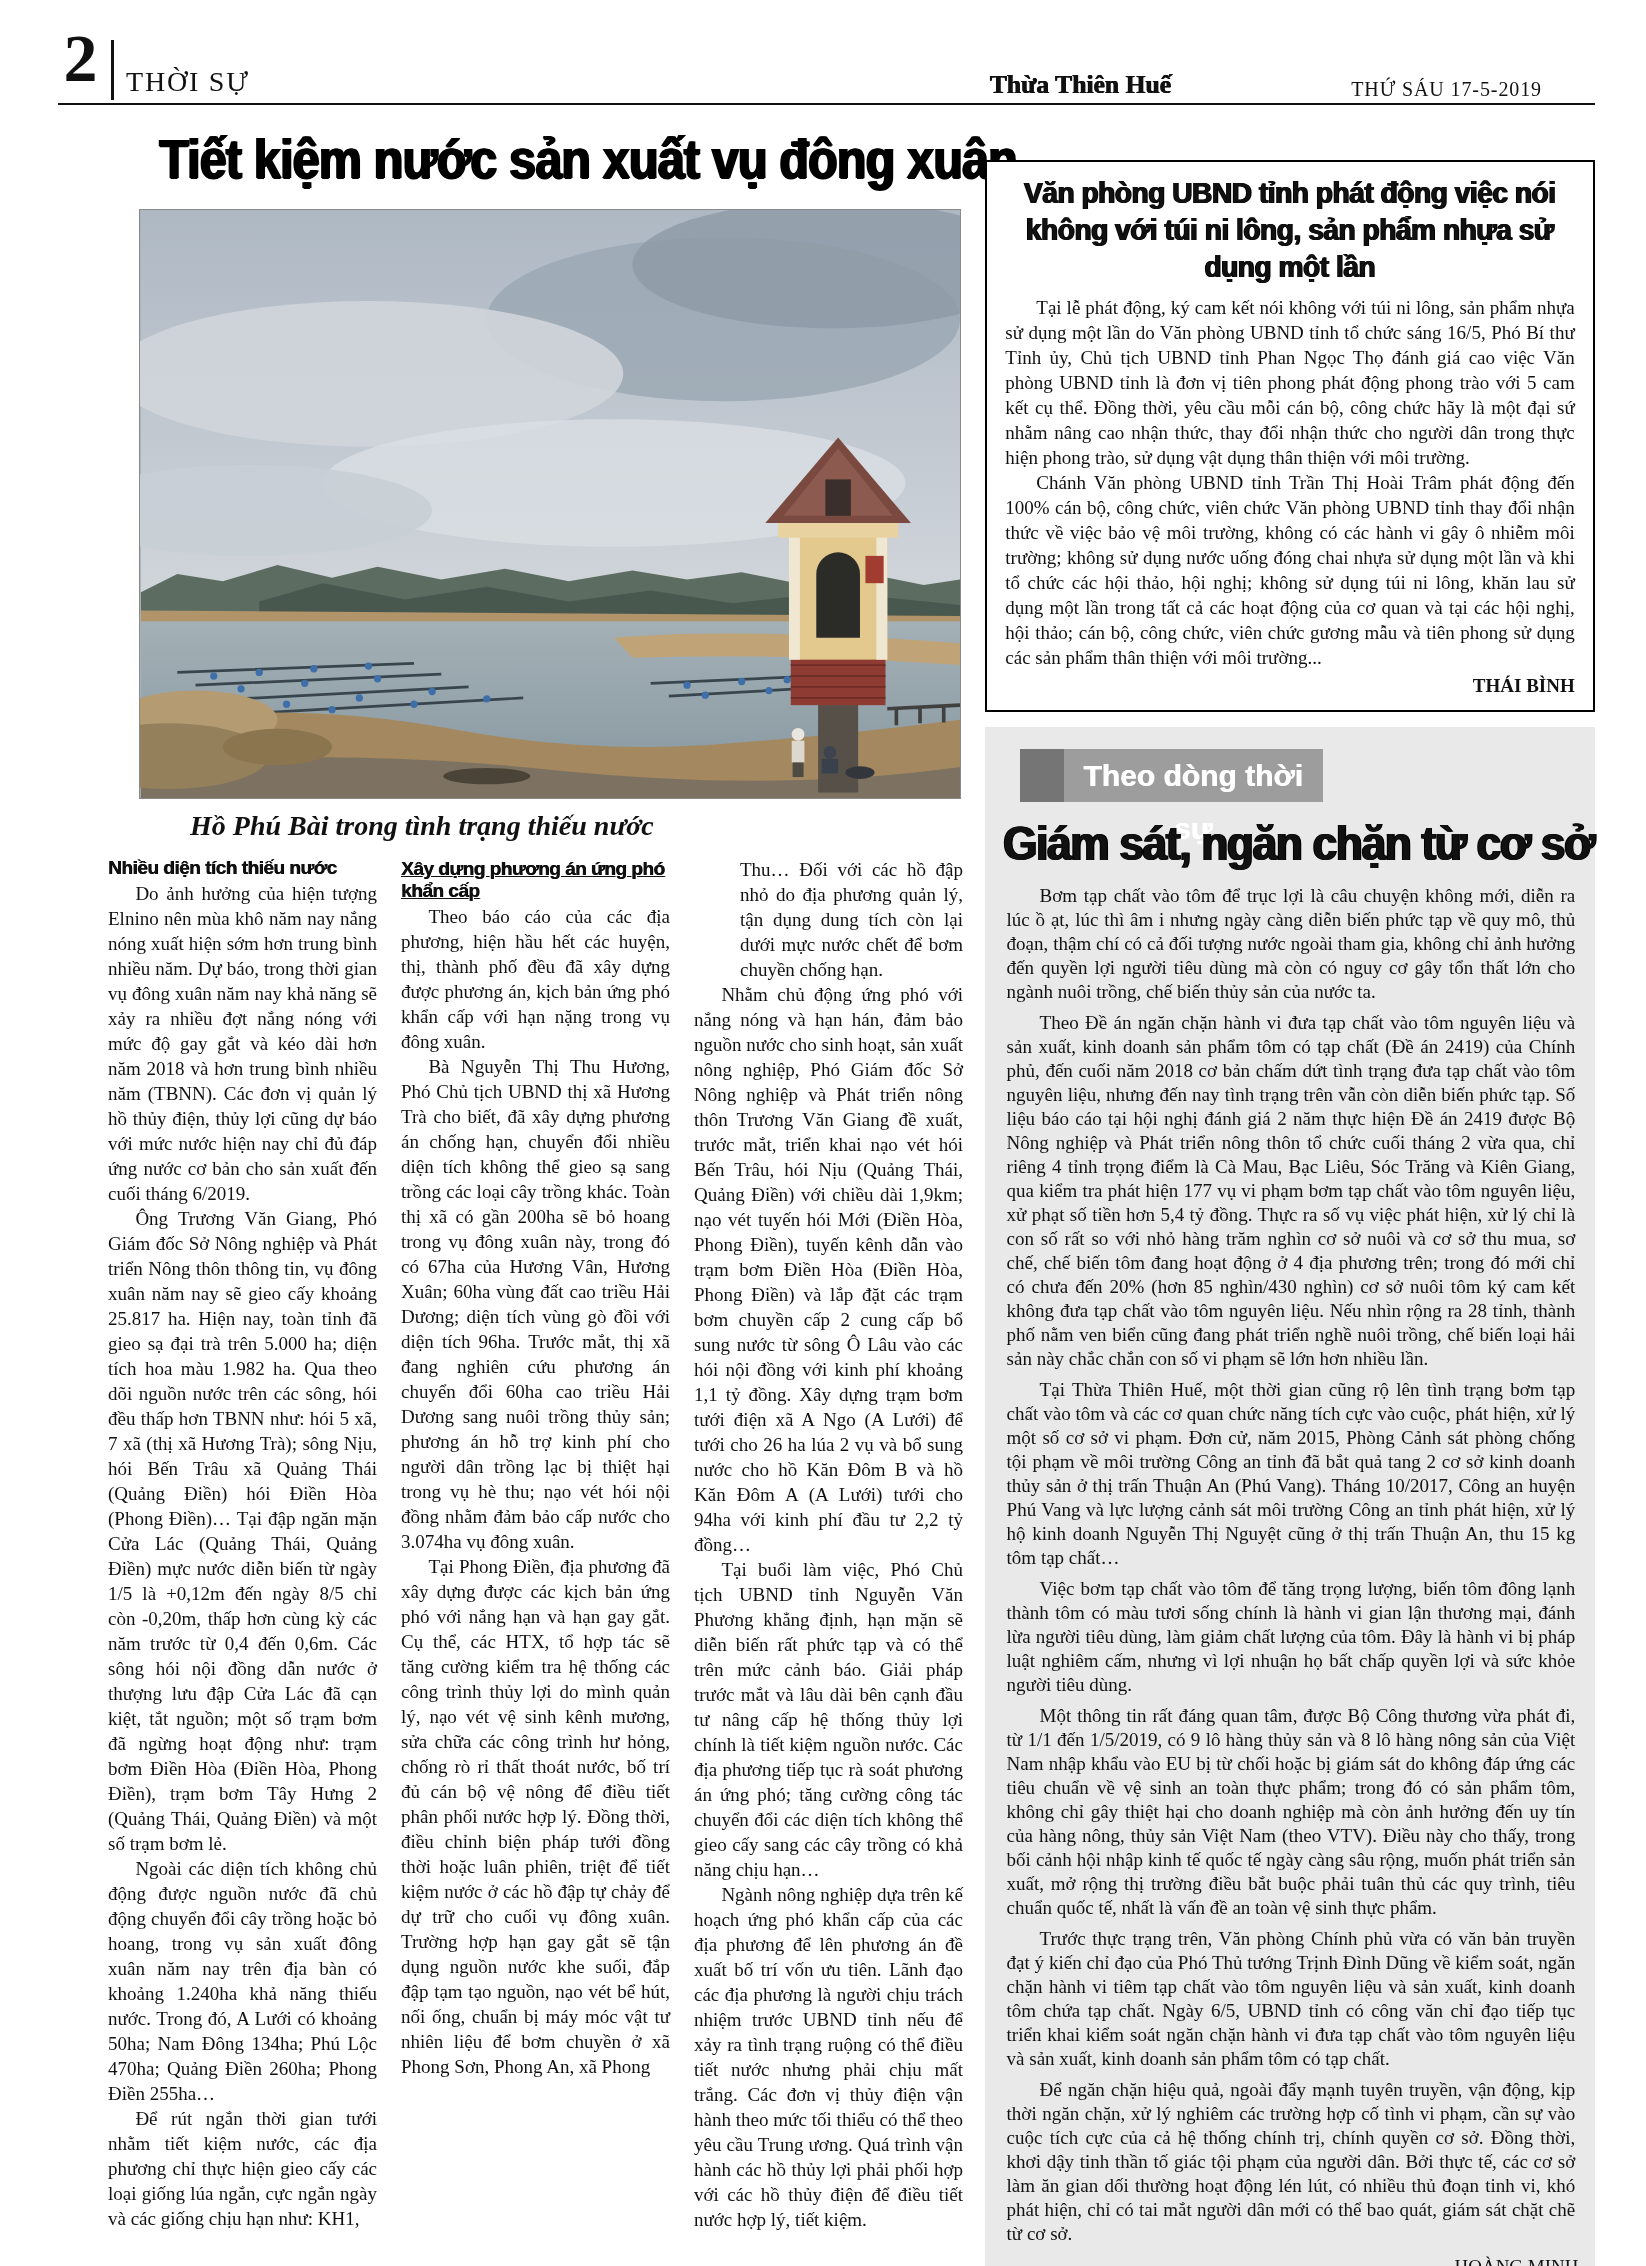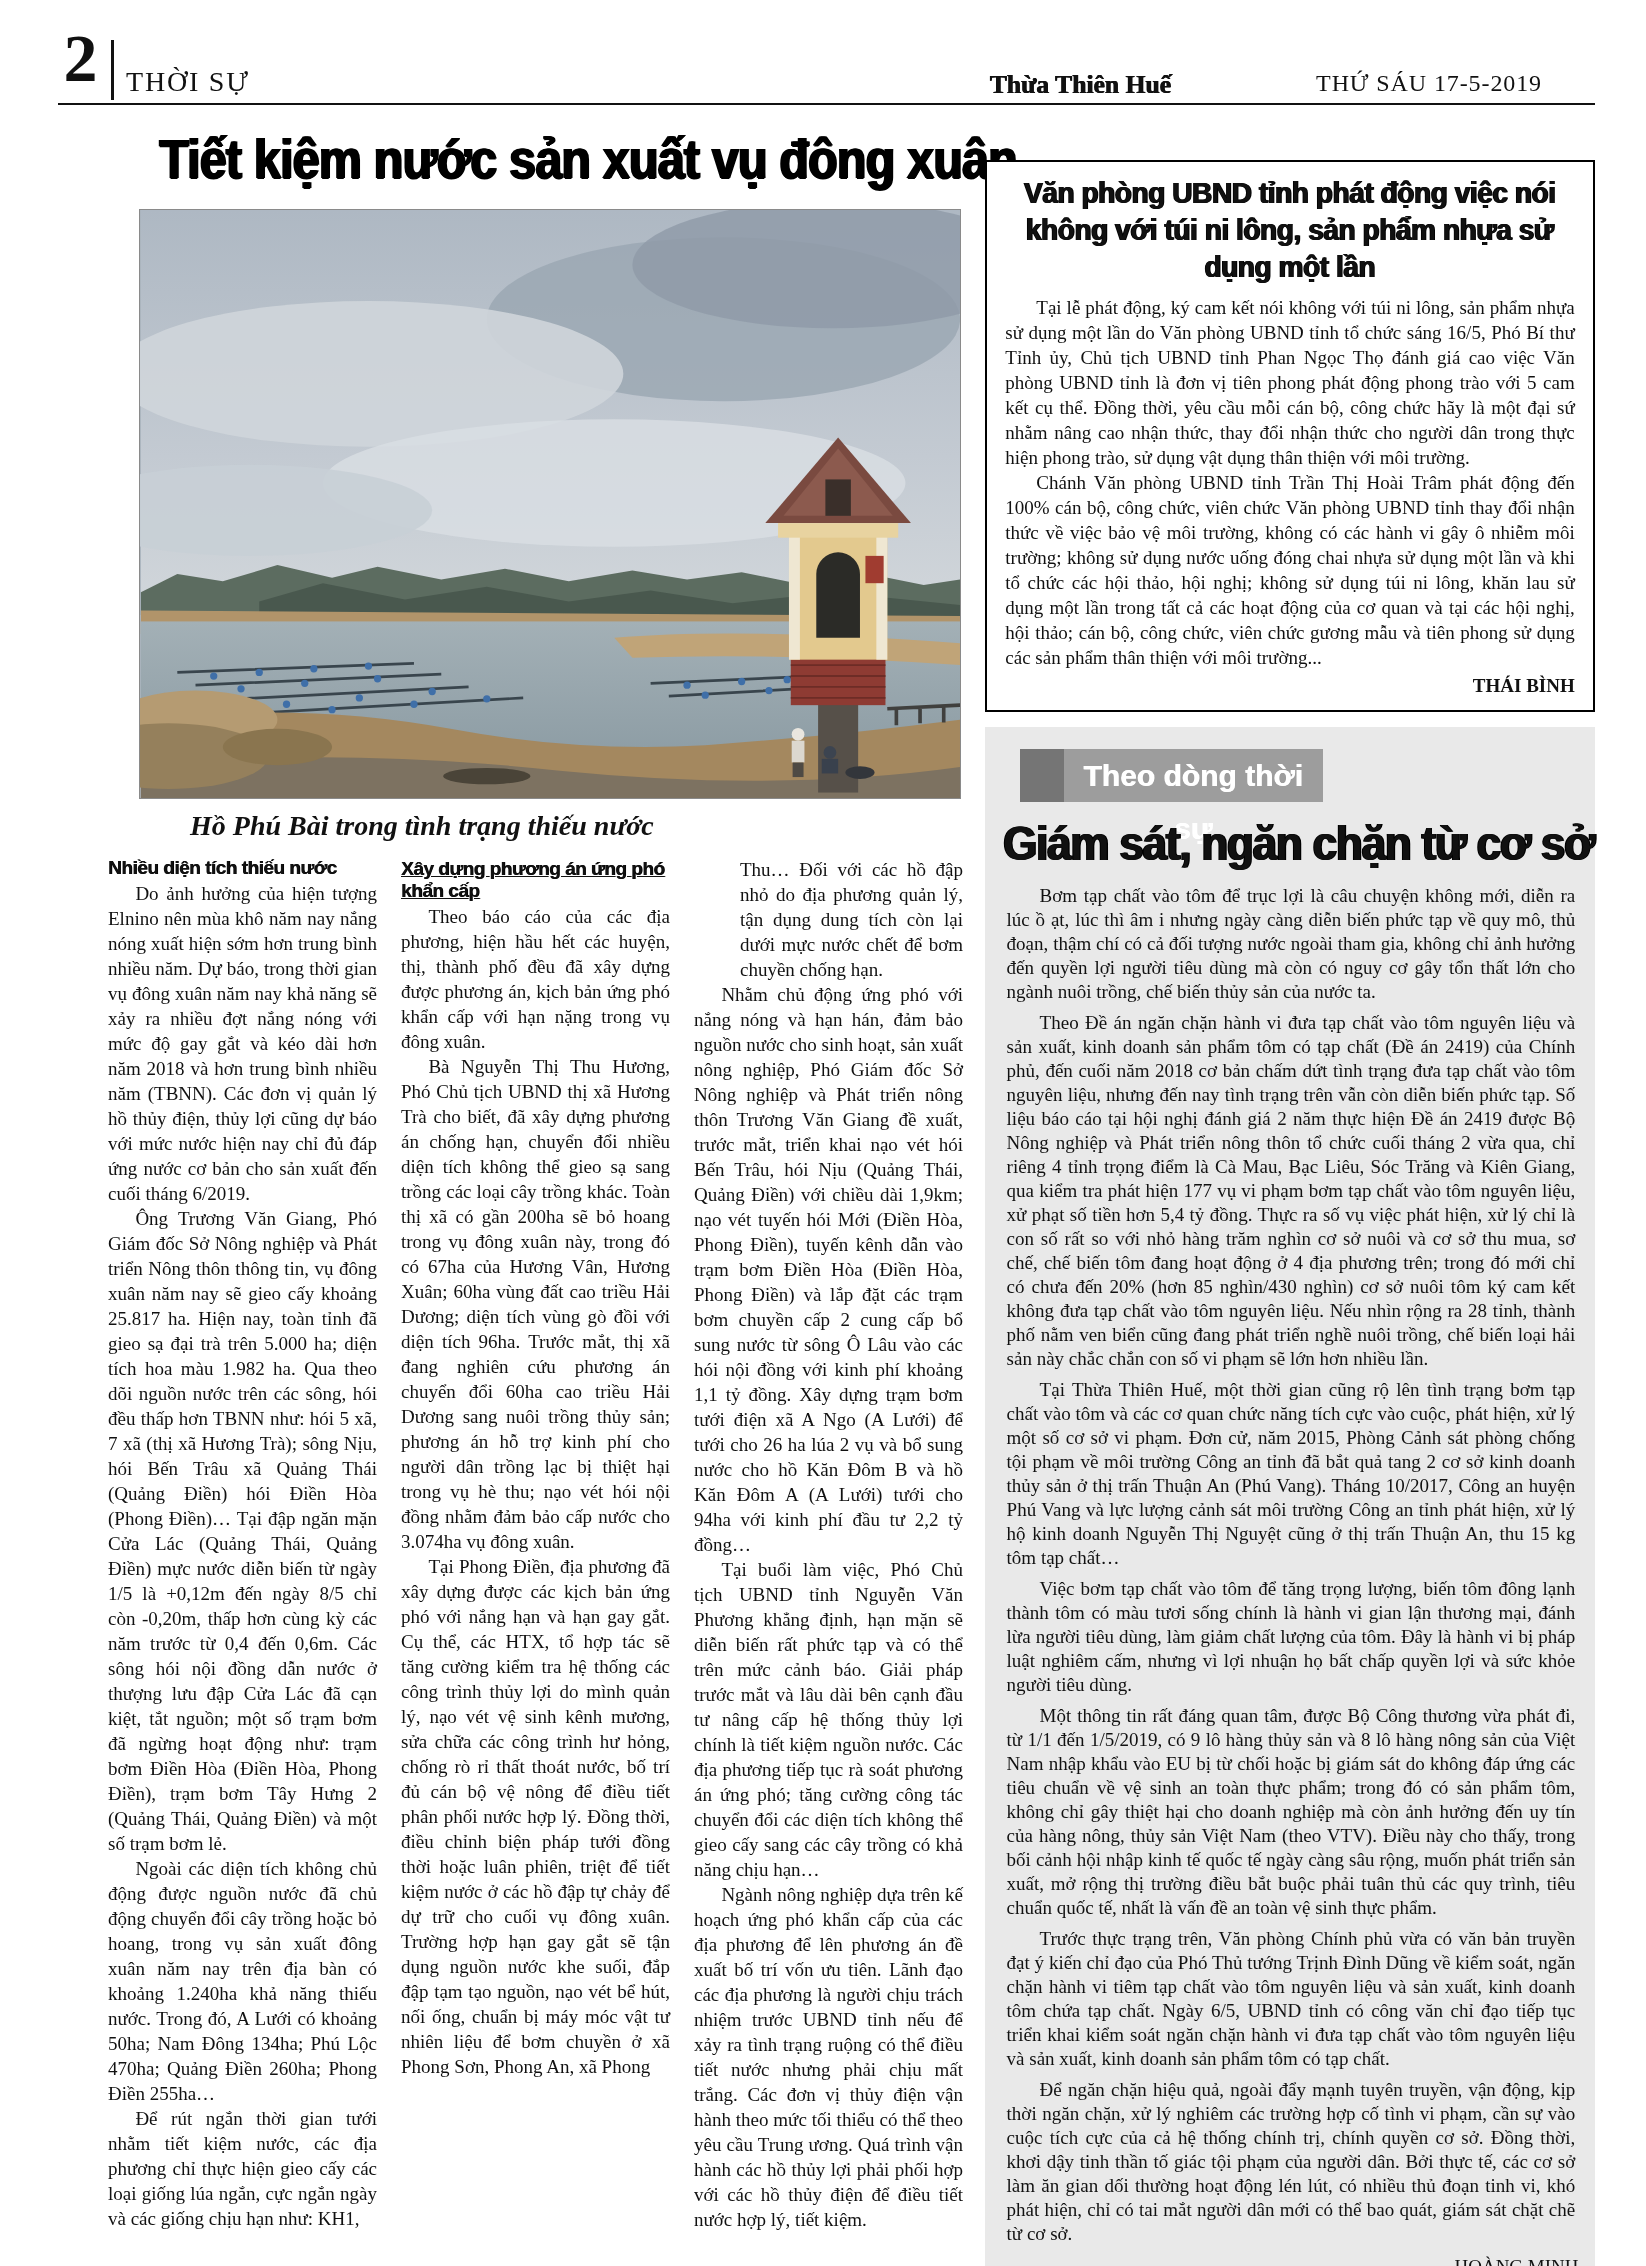--- a/index.html
+++ b/index.html
@@ -8,21 +8,21 @@
     font-family:"Liberation Serif","DejaVu Serif",serif;color:#111;
     overflow:hidden;
   }
   
   .header{position:absolute;left:58px;top:25.6px;width:1537px;height:77px;}
   .pagenum{position:absolute;left:5.5px;top:-5.5px;font-size:68px;font-weight:bold;line-height:77px;}
   .header-vbar{position:absolute;left:53px;top:14.6px;width:2.7px;height:60px;background:#111;}
   .section-name{position:absolute;left:68px;top:40px;font-size:28px;letter-spacing:1.8px;font-weight:normal;}
   .masthead{position:absolute;right:424px;top:44px;font-size:25.6px;font-weight:bold;
     text-shadow:0.5px 0 #111, -0.3px 0 #111;}
-  .issue-date{position:absolute;right:53px;top:44px;font-size:24px;letter-spacing:0.9px;}
+  .issue-date{position:absolute;right:53px;top:52px;font-size:20px;letter-spacing:0.9px;}
   .header-rule{position:absolute;left:58px;top:103px;width:1537px;height:1.8px;background:#111;}
 
   
   .left-zone{position:absolute;left:108px;top:110px;width:855px;}
   .main-headline{
     text-align:center;white-space:nowrap;
     font-family:"Liberation Sans","DejaVu Sans",sans-serif;font-weight:bold;
     font-size:55px;line-height:99px;letter-spacing:-0.9px;color:#000;
     transform:scaleX(0.88);transform-origin:50% 50%;
     text-shadow:1.3px 0 #000,-1.3px 0 #000,0 0.7px #000;

